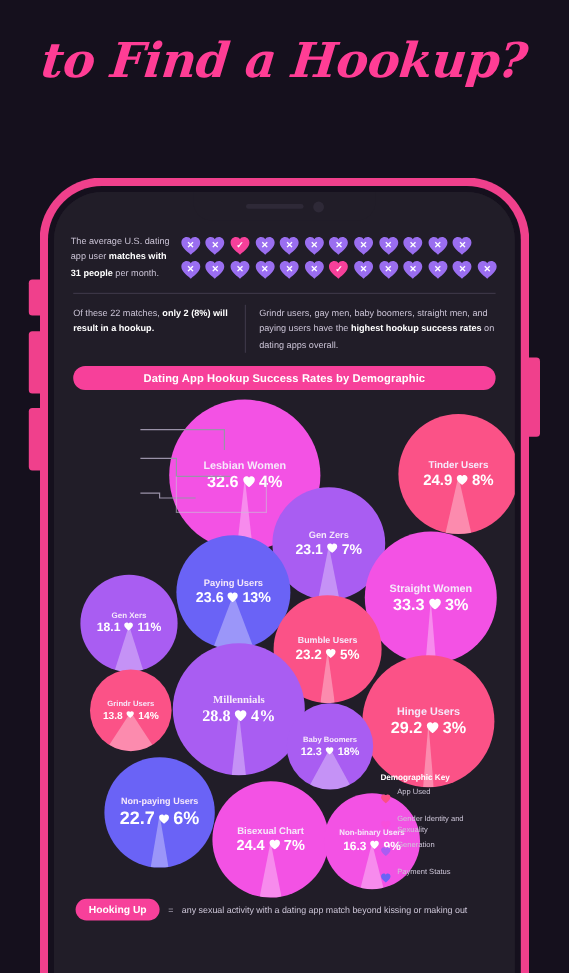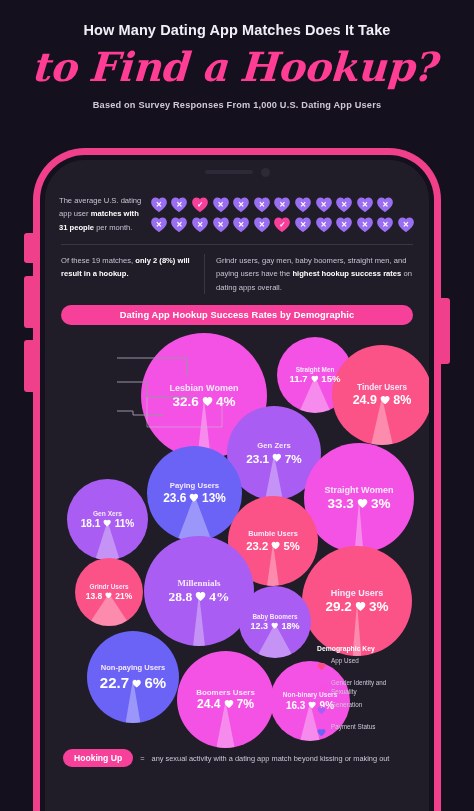--- a/index.html
+++ b/index.html
@@ -125,23 +125,21 @@
     background:#f7409a; color:#fff; font-size:8.6px; font-weight:700;
     padding:4px 11px; border-radius:10px; white-space:nowrap;
   }
   .fnote-tx{ color:#cdc6d8; font-size:7.4px; }
   .fdot{ color:#cdc6d8; font-size:7.4px; }
 </style>
 </head>
 <body>
 
 <div class="header">
-  <div class="h-kicker">How Many Dating App Matches Does It Take</div>
   <div class="h-script">to Find a Hookup?</div>
-  <div class="h-sub">Based on Survey Responses From 1,000 U.S. Dating App Users</div>
 </div>
 
 <div class="phone-wrap">
   <div class="phone-frame"></div>
   <div class="side-btn sb1"></div>
   <div class="side-btn sb2"></div>
   <div class="side-btn sb3"></div>
   <div class="sb-r"></div>
 
   <div class="screen">
@@ -313,21 +311,21 @@
                 <span class="mk">✕</span>
               </div>
             </div>
         </div>
       </div>
 
       <div class="divider"></div>
 
       <div class="two-col">
         <div class="col-l">
-          <span>Of these 19 matches, </span><b>only 2 (8%) will result in a hookup.</b>
+          <span>Of these 22 matches, </span><b>only 2 (8%) will result in a hookup.</b>
         </div>
         <div class="vline"></div>
         <div class="col-r">
           <span>Grindr users, gay men, baby boomers, straight men, and paying users have the </span><b>highest hookup success rates</b><span> on dating apps overall.</span>
         </div>
       </div>
 
       <div class="banner">Dating App Hookup Success Rates by Demographic</div>
 
       <div class="chart" id="chart">
@@ -373,31 +371,20 @@
             <div class="wedge" style="width:13.68798030893206px;height:61.11px;clip-path:polygon(50% 0%, 100% 100%, 0% 100%);"></div>
             <div class="b-label" style="font-size:9px">Lesbian Women</div>
             <div class="b-val" style="font-size:13.5px">
               <span>32.6</span>
               <span class="hh"><svg viewBox="0 0 24 22" xmlns="http://www.w3.org/2000/svg" style="width:11.069999999999999px;height:10.530000000000001px">
                   <path fill="#ffffff" d="M12 21.3C6.6 17 1.5 12.8 1.5 7.9 1.5 4.3 4.2 1.7 7.5 1.7c2 0 3.7 1 4.5 2.5.8-1.5 2.5-2.5 4.5-2.5 3.3 0 6 2.6 6 6.2 0 4.9-5.1 9.1-10.5 13.4z"></path>
                 </svg></span>
               <span>4%</span>
             </div>
           </div>
-          <div class="bub" style="left: 218px; top: 6px; width: 76px; height: 76px; background: rgb(243, 82, 228);">
-            <div class="wedge" style="width:32.65217685347953px;height:36.86px;clip-path:polygon(50% 0%, 100% 100%, 0% 100%);"></div>
-            <div class="b-label" style="font-size:6.4px">Straight Men</div>
-            <div class="b-val" style="font-size:9.5px">
-              <span>11.7</span>
-              <span class="hh"><svg viewBox="0 0 24 22" xmlns="http://www.w3.org/2000/svg" style="width:7.789999999999999px;height:7.41px">
-                  <path fill="#ffffff" d="M12 21.3C6.6 17 1.5 12.8 1.5 7.9 1.5 4.3 4.2 1.7 7.5 1.7c2 0 3.7 1 4.5 2.5.8-1.5 2.5-2.5 4.5-2.5 3.3 0 6 2.6 6 6.2 0 4.9-5.1 9.1-10.5 13.4z"></path>
-                </svg></span>
-              <span>15%</span>
-            </div>
-          </div>
           <div class="bub" style="left: 273px; top: 14px; width: 100px; height: 100px; background: rgb(251, 82, 135);">
             <div class="wedge" style="width:21.98642594149597px;height:48.5px;clip-path:polygon(50% 0%, 100% 100%, 0% 100%);"></div>
             <div class="b-label" style="font-size:8.200000000000001px">Tinder Users</div>
             <div class="b-val" style="font-size:12.5px">
               <span>24.9</span>
               <span class="hh"><svg viewBox="0 0 24 22" xmlns="http://www.w3.org/2000/svg" style="width:10.25px;height:9.75px">
                   <path fill="#ffffff" d="M12 21.3C6.6 17 1.5 12.8 1.5 7.9 1.5 4.3 4.2 1.7 7.5 1.7c2 0 3.7 1 4.5 2.5.8-1.5 2.5-2.5 4.5-2.5 3.3 0 6 2.6 6 6.2 0 4.9-5.1 9.1-10.5 13.4z"></path>
                 </svg></span>
               <span>8%</span>
             </div>
@@ -458,21 +445,21 @@
             </div>
           </div>
           <div class="bub" style="left: 16px; top: 227px; width: 68px; height: 68px; background: rgb(251, 82, 135);">
             <div class="wedge" style="width:43.404249485912814px;height:32.98px;clip-path:polygon(50% 0%, 100% 100%, 0% 100%);"></div>
             <div class="b-label" style="font-size:6.4px">Grindr Users</div>
             <div class="b-val" style="font-size:8.5px">
               <span>13.8</span>
               <span class="hh"><svg viewBox="0 0 24 22" xmlns="http://www.w3.org/2000/svg" style="width:6.97px;height:6.63px">
                   <path fill="#ffffff" d="M12 21.3C6.6 17 1.5 12.8 1.5 7.9 1.5 4.3 4.2 1.7 7.5 1.7c2 0 3.7 1 4.5 2.5.8-1.5 2.5-2.5 4.5-2.5 3.3 0 6 2.6 6 6.2 0 4.9-5.1 9.1-10.5 13.4z"></path>
                 </svg></span>
-              <span>21%</span>
+              <span>14%</span>
             </div>
           </div>
           <div class="bub" style="left: 85px; top: 205px; width: 110px; height: 110px; background: rgb(169, 93, 242); font-family: Liberation Serif, serif;">
             <div class="wedge" style="width:11.949824079226401px;height:53.35px;clip-path:polygon(50% 0%, 100% 100%, 0% 100%);"></div>
             <div class="b-label" style="font-size:9px">Millennials</div>
             <div class="b-val" style="font-size:13.5px">
               <span>28.8</span>
               <span class="hh"><svg viewBox="0 0 24 22" xmlns="http://www.w3.org/2000/svg" style="width:11.069999999999999px;height:10.530000000000001px">
                   <path fill="#ffffff" d="M12 21.3C6.6 17 1.5 12.8 1.5 7.9 1.5 4.3 4.2 1.7 7.5 1.7c2 0 3.7 1 4.5 2.5.8-1.5 2.5-2.5 4.5-2.5 3.3 0 6 2.6 6 6.2 0 4.9-5.1 9.1-10.5 13.4z"></path>
                 </svg></span>
@@ -507,21 +494,21 @@
             <div class="b-val" style="font-size:15px">
               <span>22.7</span>
               <span class="hh"><svg viewBox="0 0 24 22" xmlns="http://www.w3.org/2000/svg" style="width:9.43px;height:8.97px">
                   <path fill="#ffffff" d="M12 21.3C6.6 17 1.5 12.8 1.5 7.9 1.5 4.3 4.2 1.7 7.5 1.7c2 0 3.7 1 4.5 2.5.8-1.5 2.5-2.5 4.5-2.5 3.3 0 6 2.6 6 6.2 0 4.9-5.1 9.1-10.5 13.4z"></path>
                 </svg></span>
               <span>6%</span>
             </div>
           </div>
           <div class="bub" style="left: 118px; top: 320px; width: 97px; height: 97px; background: rgb(243, 82, 228);">
             <div class="wedge" style="width:18.59148302443573px;height:47.045px;clip-path:polygon(50% 0%, 100% 100%, 0% 100%);"></div>
-            <div class="b-label" style="font-size:7.954000000000001px">Boomers Users</div>
+            <div class="b-label" style="font-size:7.954000000000001px">Bisexual Chart</div>
             <div class="b-val" style="font-size:12.125px">
               <span>24.4</span>
               <span class="hh"><svg viewBox="0 0 24 22" xmlns="http://www.w3.org/2000/svg" style="width:9.942499999999999px;height:9.4575px">
                   <path fill="#ffffff" d="M12 21.3C6.6 17 1.5 12.8 1.5 7.9 1.5 4.3 4.2 1.7 7.5 1.7c2 0 3.7 1 4.5 2.5.8-1.5 2.5-2.5 4.5-2.5 3.3 0 6 2.6 6 6.2 0 4.9-5.1 9.1-10.5 13.4z"></path>
                 </svg></span>
               <span>7%</span>
             </div>
           </div>
           <div class="bub" style="left: 211px; top: 330px; width: 80px; height: 80px; background: rgb(243, 82, 228);">
             <div class="wedge" style="width:19.87210327172354px;height:38.8px;clip-path:polygon(50% 0%, 100% 100%, 0% 100%);"></div>

